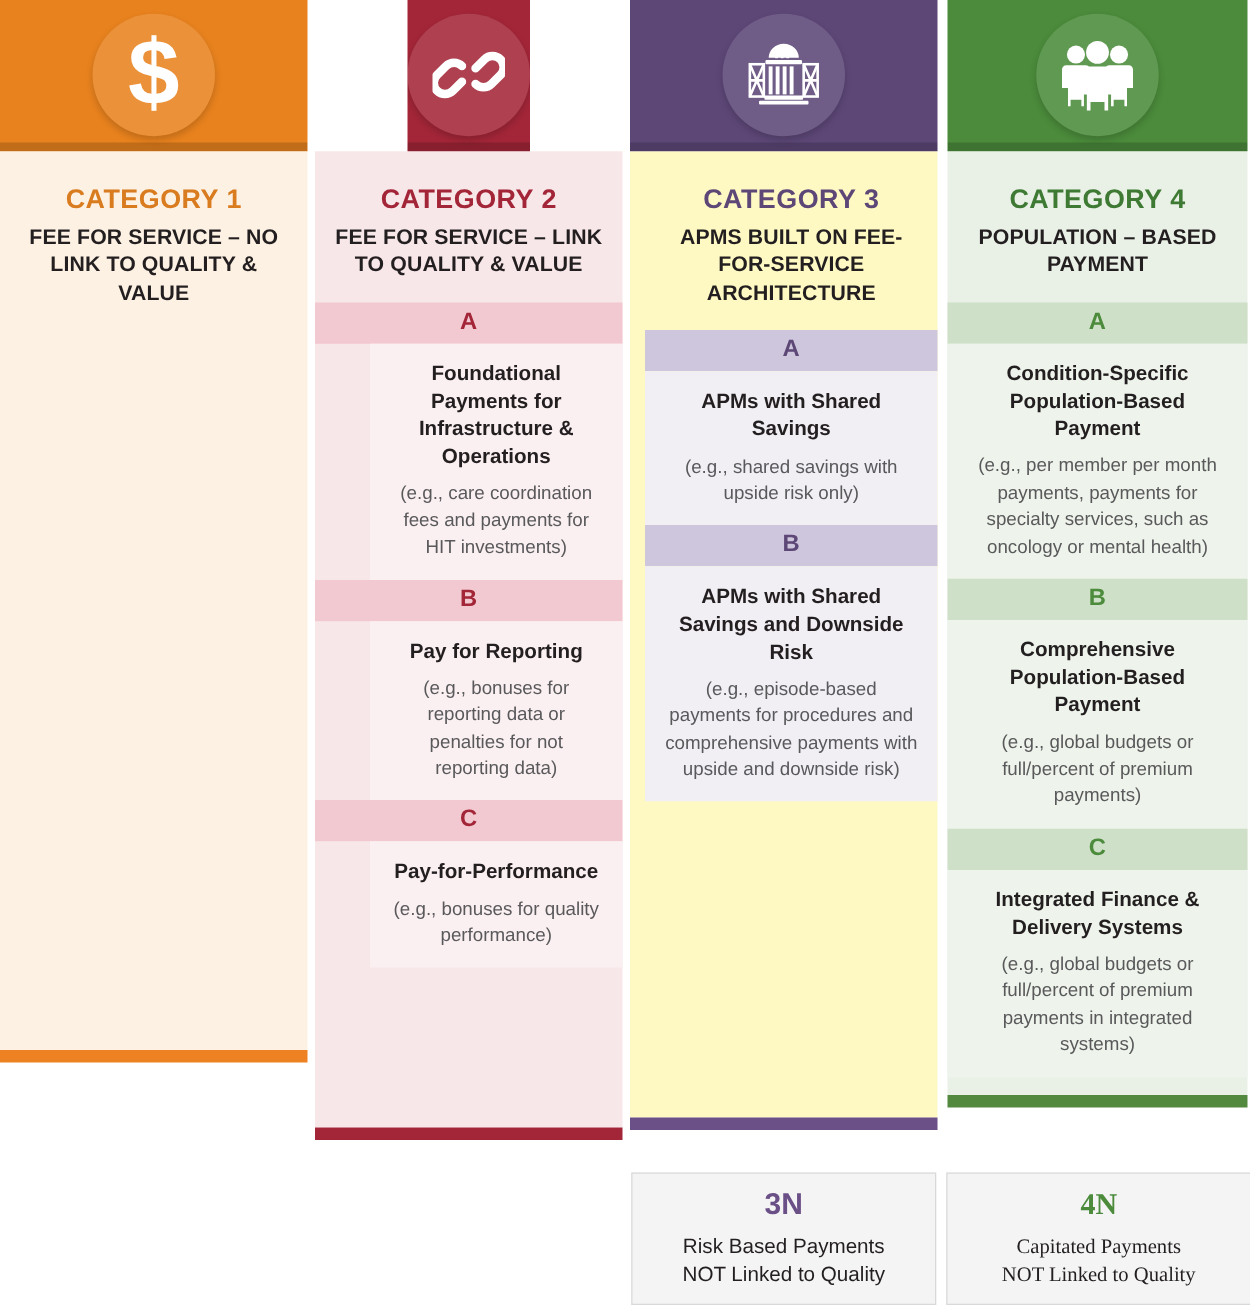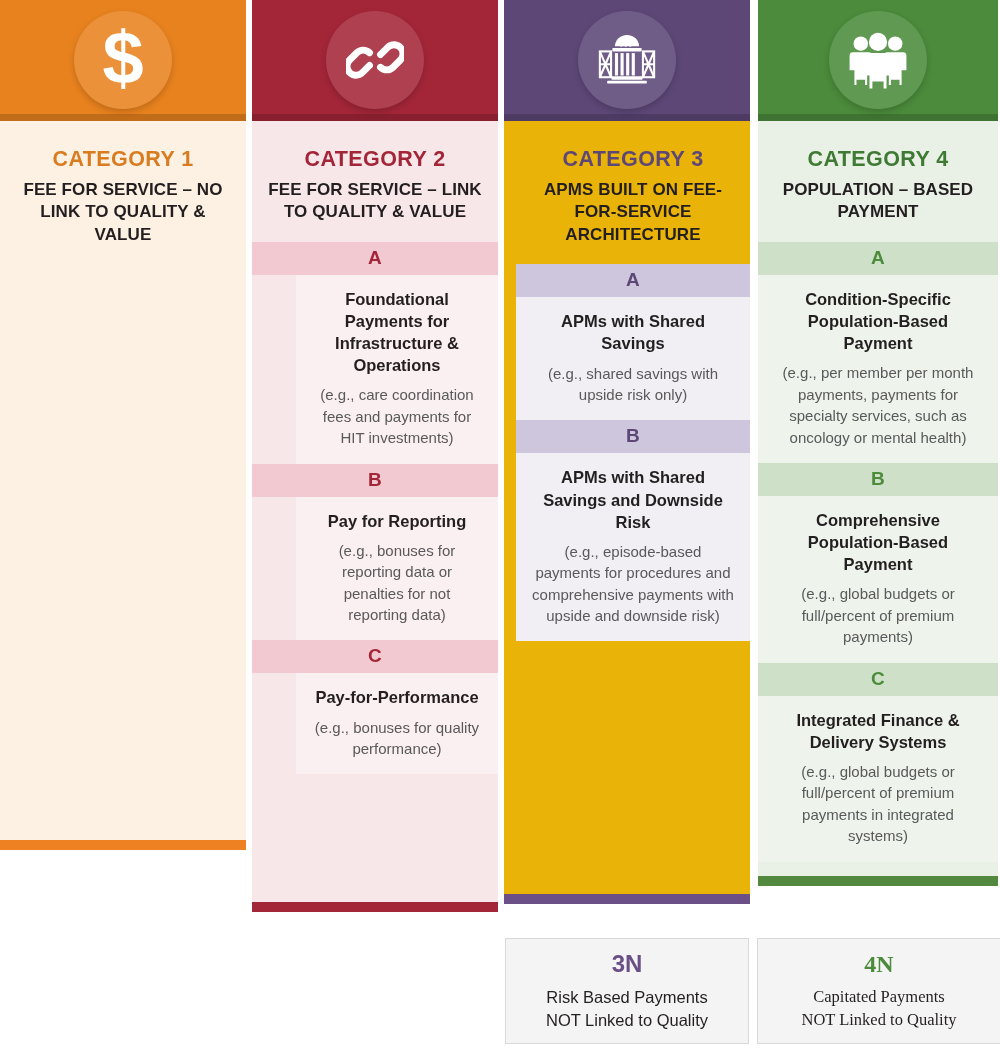--- a/index.html
+++ b/index.html
@@ -23,21 +23,21 @@
 
   
   .column {
     position: absolute;
     top: 0;
     width: 246px;
     display: flex;
     flex-direction: column;
   }
   .col-1 { left: 0px; }
-  .col-2 { left: 252px; }
+  .col-2 { left: 252px; align-items: center; }
   .col-3 { left: 504px; }
   .col-4 { left: 741px; width: 240px; padding-left: 17px; }
 
   
   .col-header {
     position: relative;
     height: 121px;
     display: flex;
     align-items: center;
     justify-content: center;
@@ -132,21 +132,21 @@
   .col-1 .cat-label  { color: #d97b1f; }
   .col-1 .col-footbar{ background: #ee8122; }
 
   .col-2 .col-header { background: #a32638; }
   .col-2 .body-bg    { background: #f8e7e9; }
   .col-2 .cat-label  { color: #a32638; }
   .col-2 .letter-band{ background: #f2c9d0; color: #a32638; }
   .col-2 .col-footbar{ background: #a32638; }
 
   .col-3 .col-header { background: #5d4777; }
-  .col-3 .body-bg    { background: #eab308; padding-left: 12px; }
+  .col-3 .body-bg    { background: #fef9c3; padding-left: 12px; }
   .col-3 .cat-label  { color: #5d4777; }
   .col-3 .letter-band{ background: #cdc6dc; color: #5d4777; }
   .col-3 .col-footbar{ background: #6b4f87; }
 
   .col-4 .col-header { background: #4b8b3b; }
   .col-4 .body-bg    { background: #e9f0e6; }
   .col-4 .cat-label  { color: #3e7a33; }
   .col-4 .letter-band{ background: #cfe0c8; color: #4b8b3b; }
   .col-4 .col-footbar{ background: #53883f; }
 

